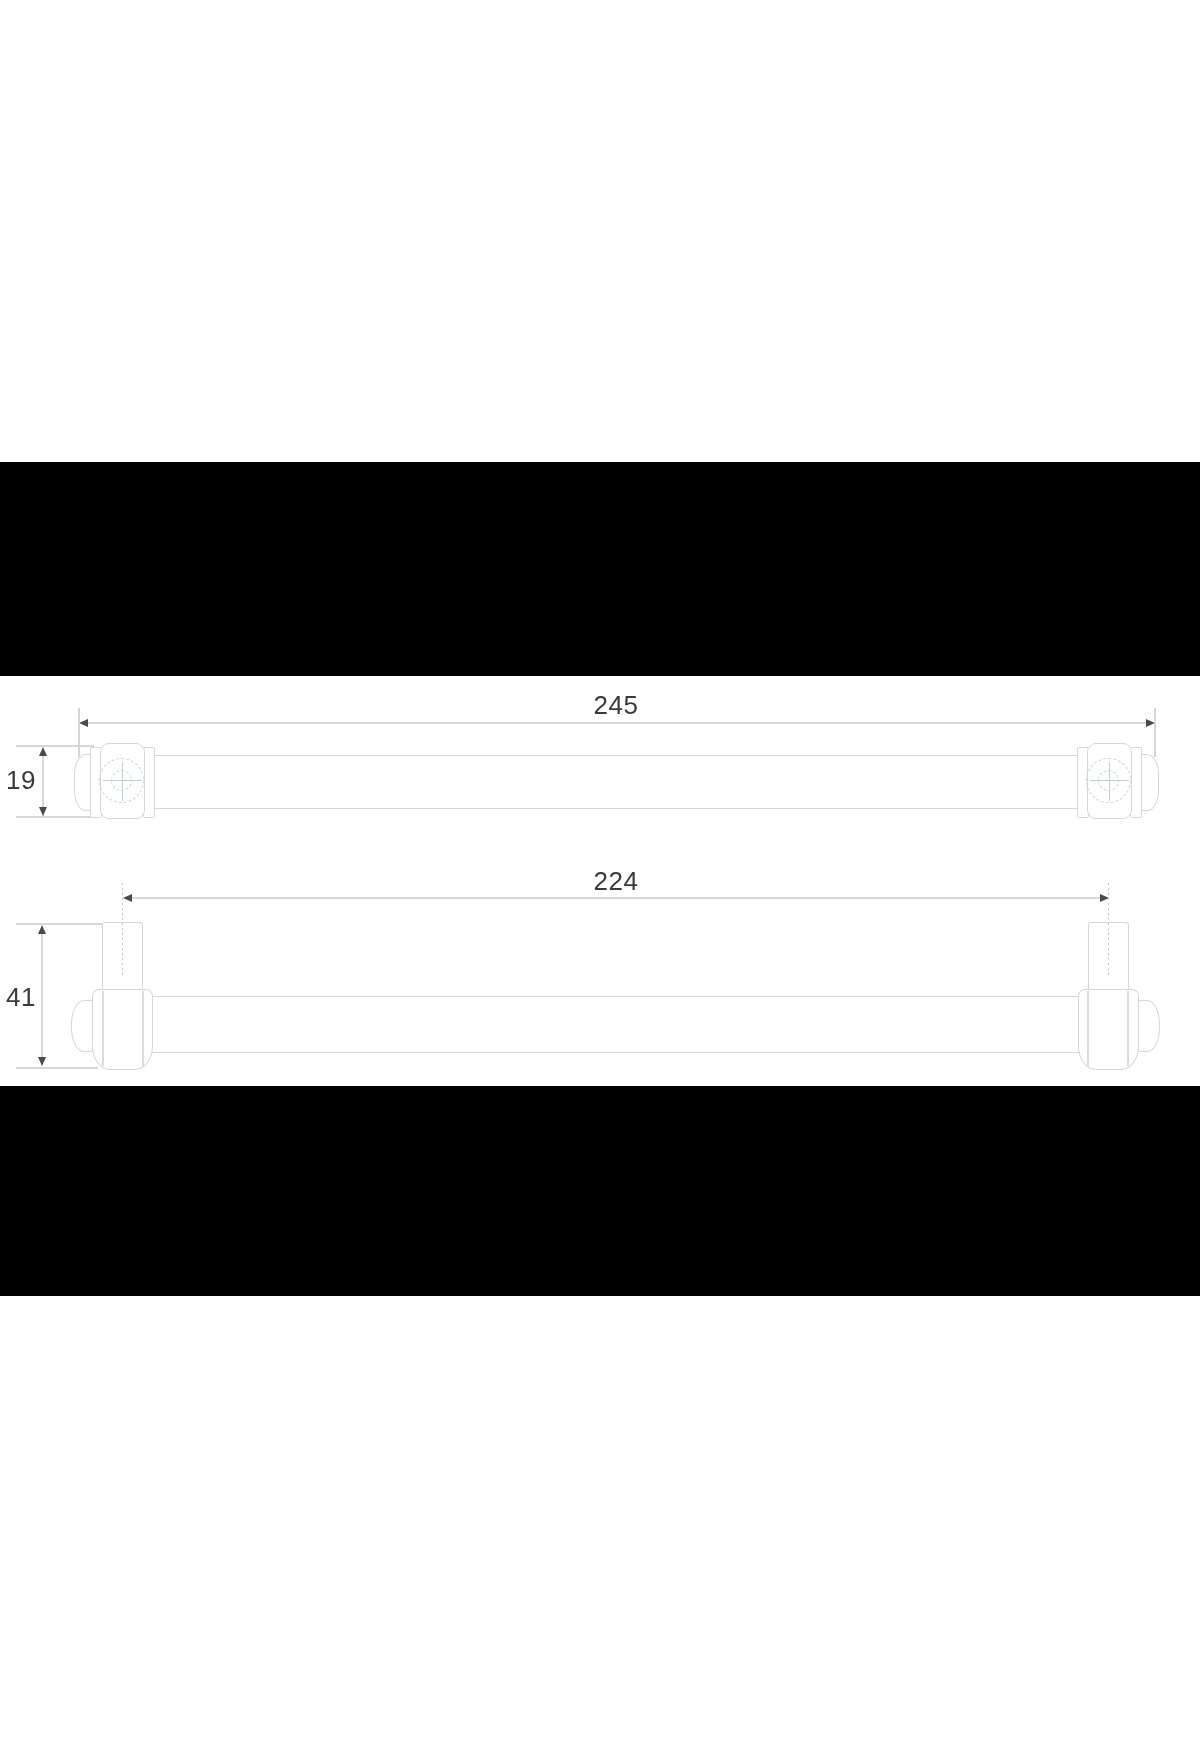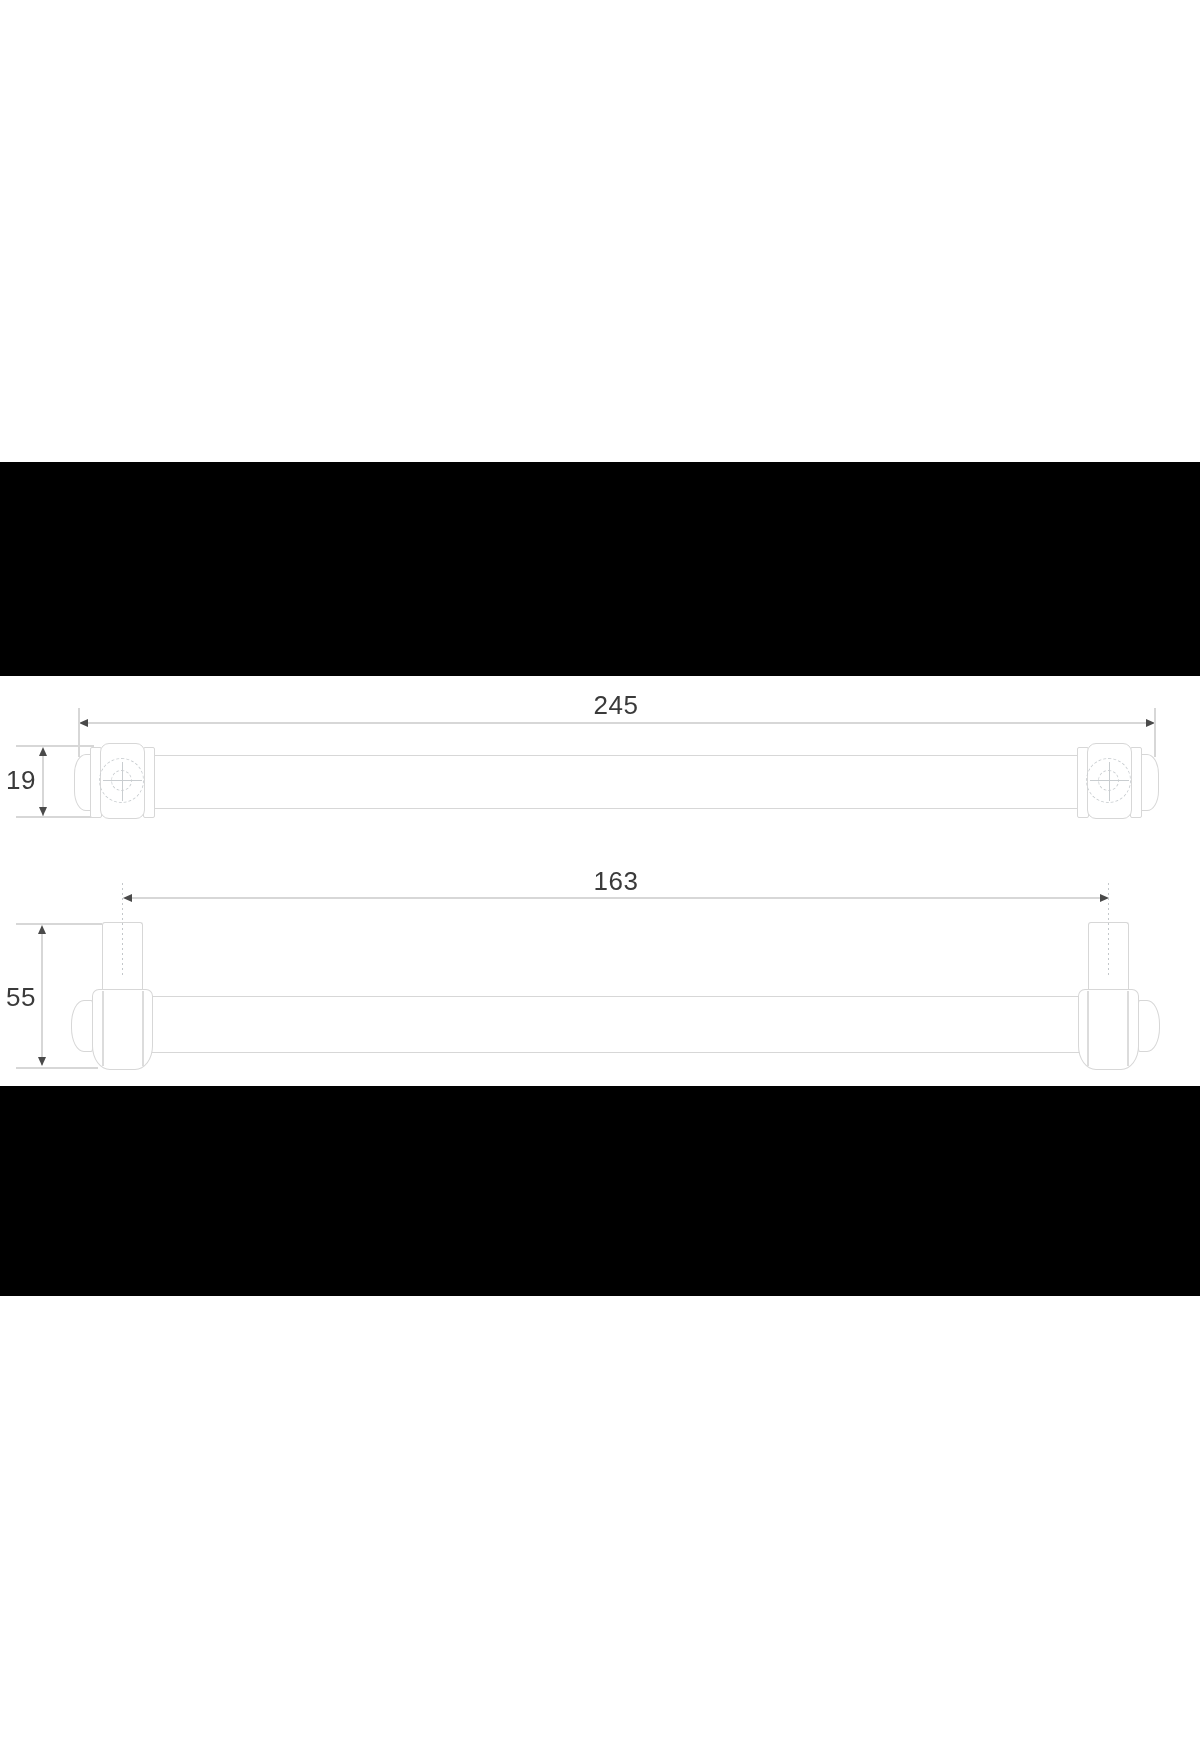--- a/index.html
+++ b/index.html
@@ -108,26 +108,26 @@
     <div class="part" style="left:1077px; top:747px; width:12px; height:71px; border-radius:2px;"></div>
     <div class="part" style="left:1087px; top:743px; width:45px; height:76px; border-radius:9px;"></div>
     <div class="dashed-circle" style="left:1086px; top:758px; width:45px; height:45px;"></div>
     <div class="dashed-circle" style="left:1098px; top:770px; width:21px; height:21px;"></div>
     <div class="cross-line" style="left:1090px; top:780px; width:39px; height:1px;"></div>
     <div class="cross-line" style="left:1109px; top:762px; width:1px; height:39px;"></div>
   </div>
 
   <div>
 
-    <div class="dim-label" style="left:562px; top:867px; width:108px;">163</div>
+    <div class="dim-label" style="left:562px; top:867px; width:108px;">224</div>
     <div class="hline" style="left:131px; top:897px; width:970px;"></div>
     <div class="arr arr-left" style="left:123px;  top:894px;"></div>
     <div class="arr arr-right" style="left:1100px; top:894px;"></div>
 
-    <div class="dim-label" style="left:2px; top:983px; width:38px;">55</div>
+    <div class="dim-label" style="left:2px; top:983px; width:38px;">41</div>
     <div class="hline" style="left:16px; top:923px;  width:86px;"></div>
     <div class="hline" style="left:16px; top:1067px; width:82px;"></div>
     <div class="vline" style="left:41px; top:929px; height:136px;"></div>
     <div class="arr arr-up" style="left:38px; top:925px;"></div>
     <div class="arr arr-down" style="left:38px; top:1057px;"></div>
 
     <div class="bar" style="left:152px; top:996px; width:928px; height:57px;"></div>
 
     <div class="part" style="left:71px; top:1000px; width:22px; height:52px; border-radius:13px 2px 2px 13px / 24px 3px 3px 24px;"></div>
     <div class="part" style="left:102px; top:922px; width:41px; height:69px; border-bottom:none; border-radius:3px 3px 0 0;"></div>

